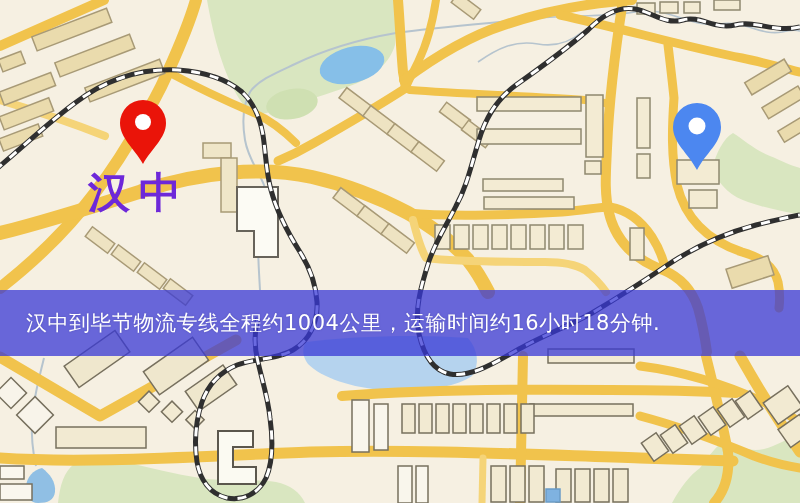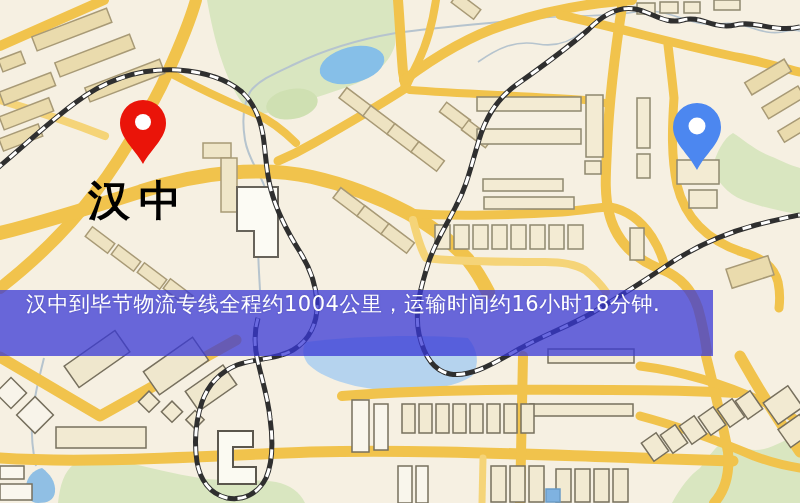--- a/index.html
+++ b/index.html
@@ -2,24 +2,24 @@
 <html><head>
 <meta charset="utf-8">
 <style>
   html,body{margin:0;padding:0;background:#222;}
   .stage{position:relative;width:800px;height:503px;overflow:hidden;
          font-family:"DejaVu Sans",sans-serif;background:#f6f0e2;cursor:grab;}
   .stage svg.mapsvg{position:absolute;left:0;top:0;}
   .pin{position:absolute;left:0;top:0;pointer-events:auto;}
   .place-label{position:absolute;font-weight:bold;font-size:42px;line-height:1;
                letter-spacing:9px;white-space:nowrap;user-select:none;}
-  .label-origin{left:88px;top:180px;color:#000000;}
+  .label-origin{left:88px;top:172px;color:#6d28d9;}
   .label-dest{left:641px;top:182px;color:#1b1acc;}
-  .banner{position:absolute;left:0;top:290px;width:713px;height:66px;
-          background:rgba(56,56,214,0.75);display:flex;
+  .banner{position:absolute;left:0;top:290px;width:800px;height:66px;
+          background:rgba(56,56,214,0.75);display:flex;align-items:center;
           box-sizing:border-box;padding-left:26px;}
   .banner span{color:#ffffff;font-size:21px;letter-spacing:0.5px;white-space:nowrap;
                text-shadow:0 0 2px rgba(40,40,120,0.35);}
 </style>
 </head>
 <body>
 
 <div class="stage">
 
   <svg class="mapsvg" width="800" height="503" viewBox="0 0 800 503">

